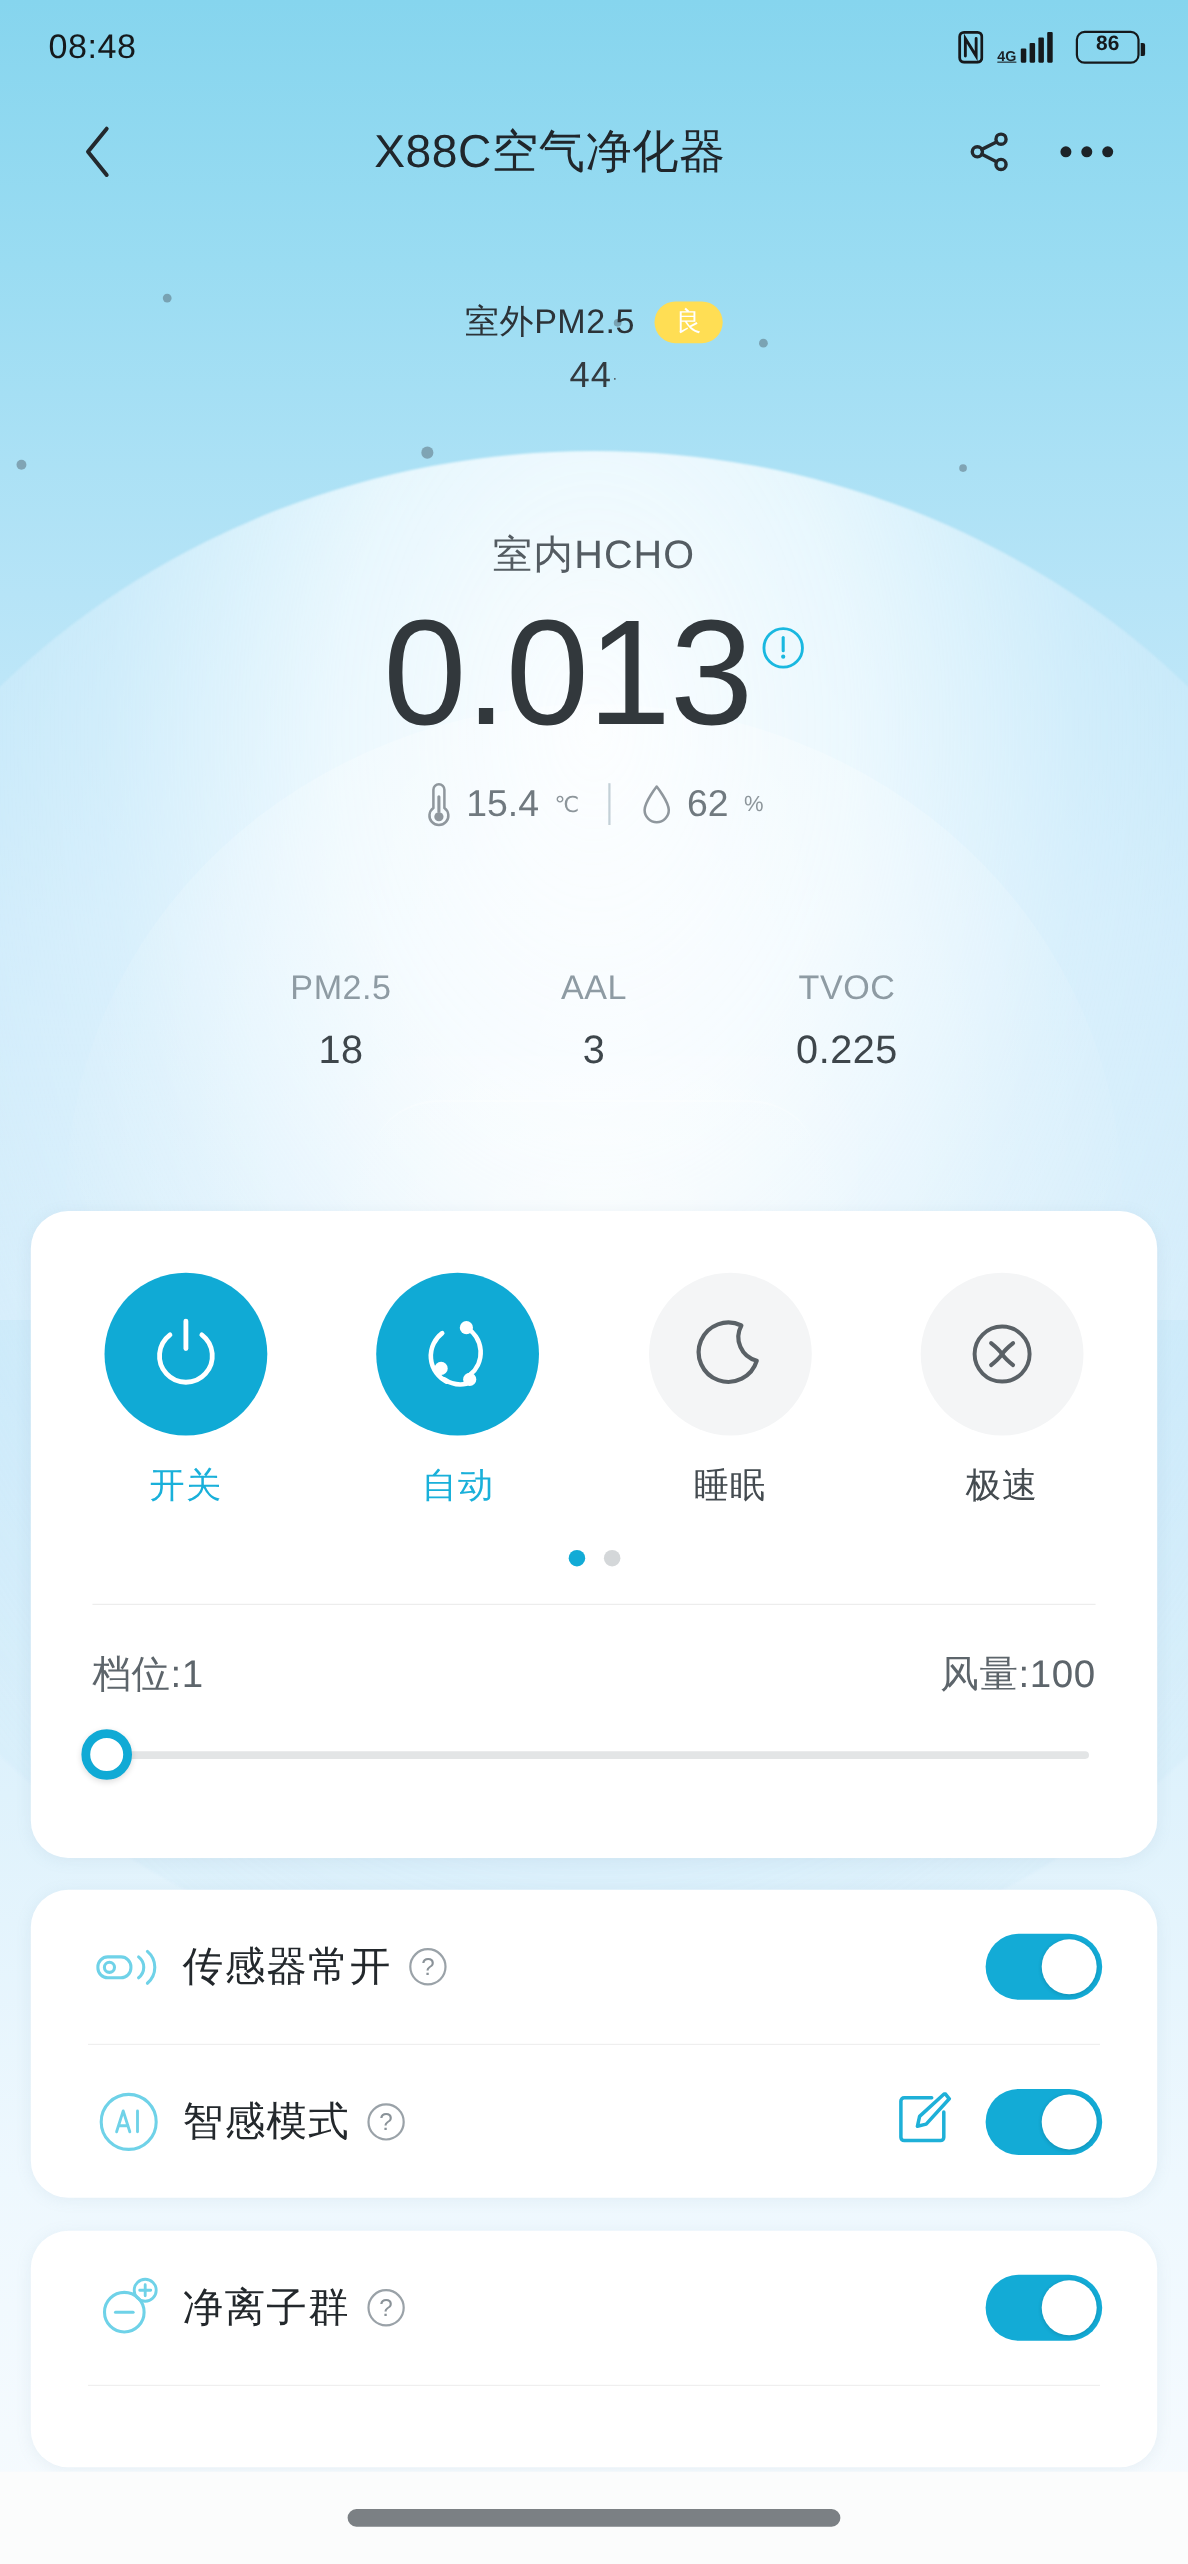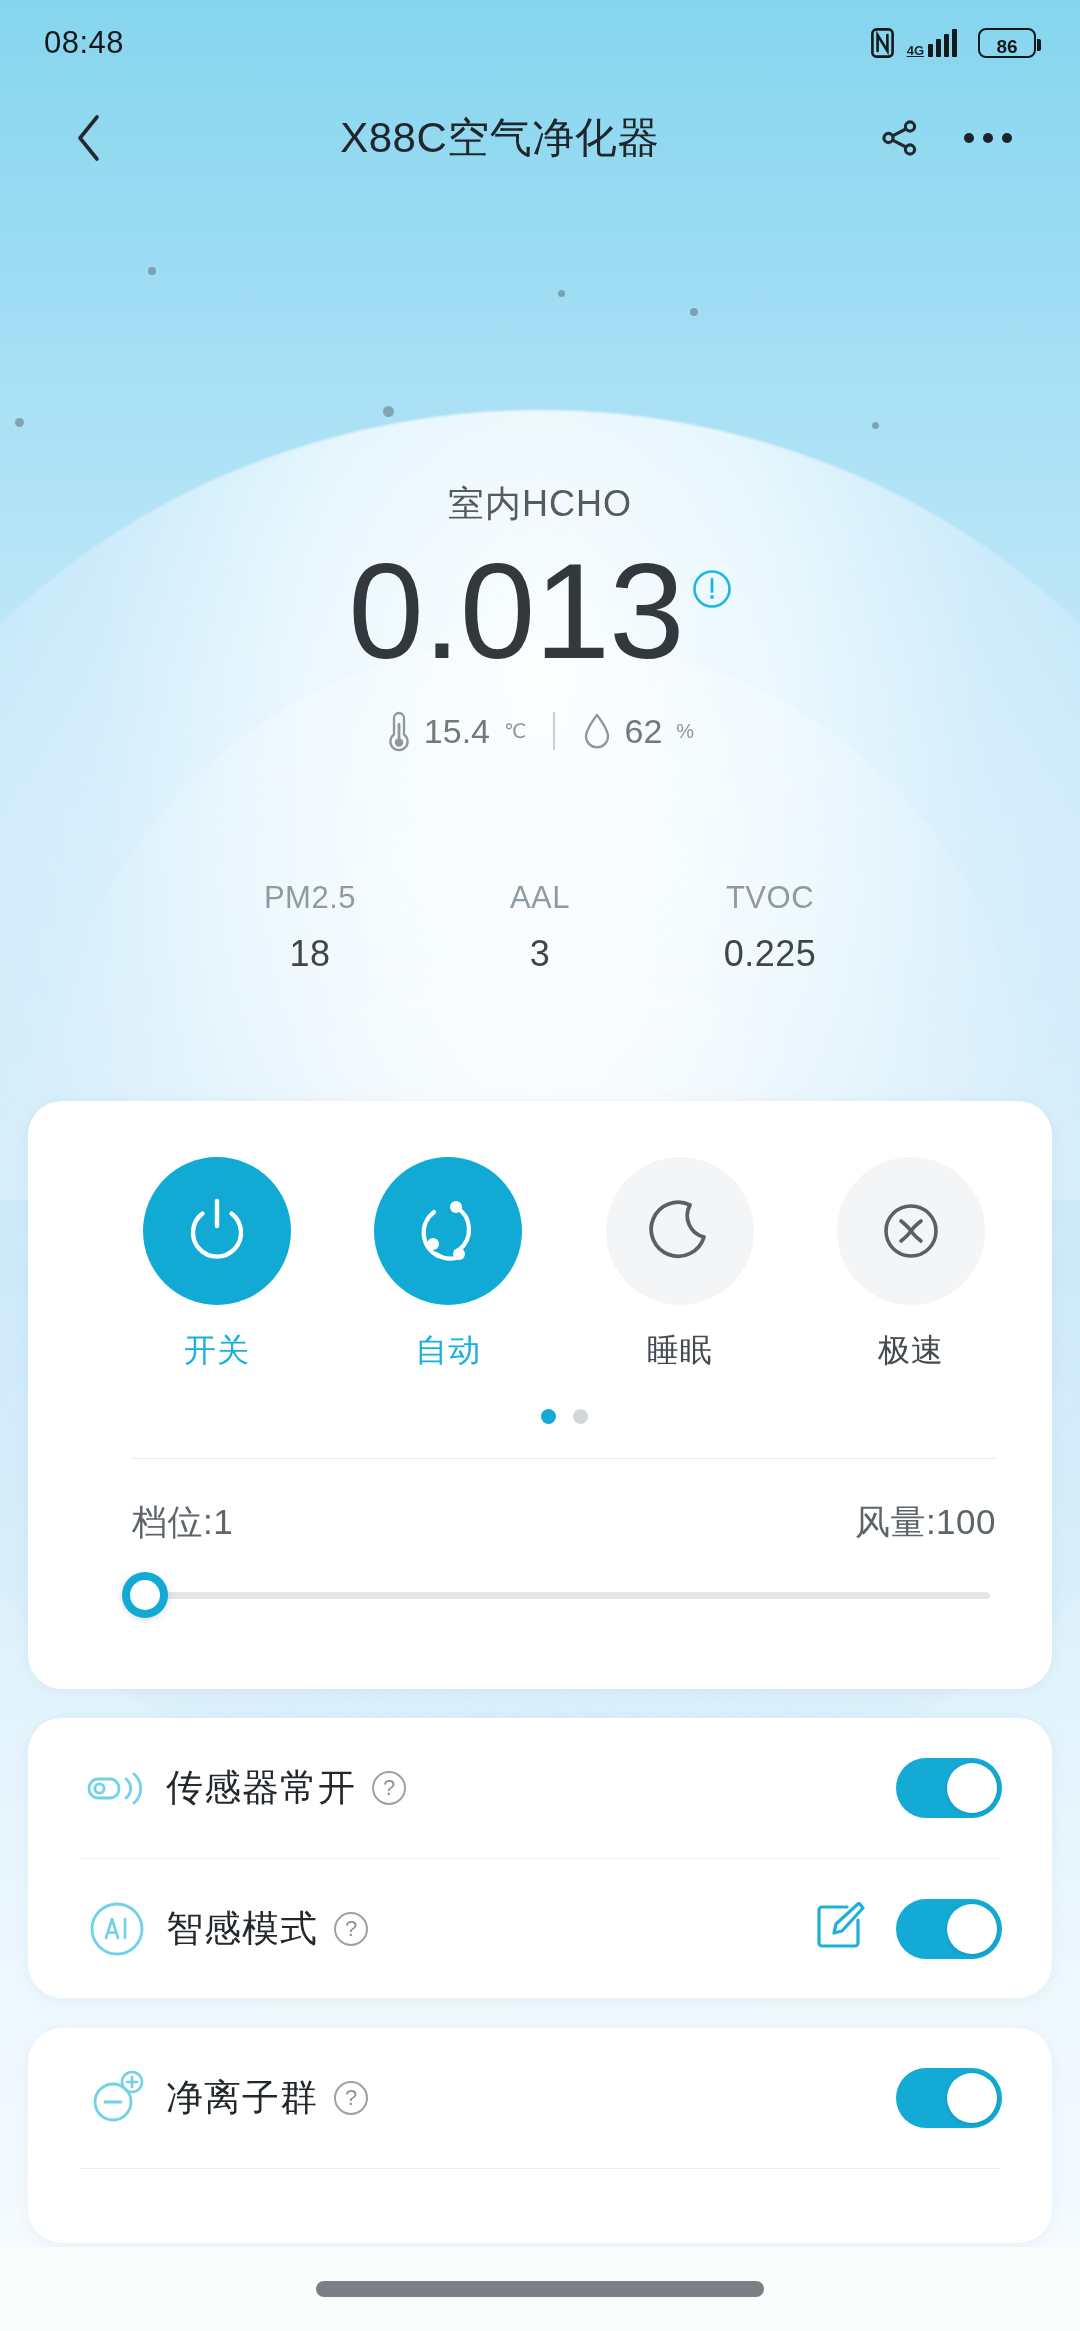--- a/index.html
+++ b/index.html
@@ -77,21 +77,21 @@
   .sigbars i { display:block; width:5px; background:#15191c; border-radius:1px; }
   .sigbars i:nth-child(1){height:9px;}
   .sigbars i:nth-child(2){height:13px;}
   .sigbars i:nth-child(3){height:18px;}
   .sigbars i:nth-child(4){height:23px;}
   .sigbars i:nth-child(5){height:28px;}
   .sig-4g { font-size:13px; font-weight:700; margin-right:1px; align-self:flex-end; line-height:1;text-decoration:underline;}
   .battery {
     position:relative; width:58px; height:30px;
     border:2.5px solid #15191c; border-radius:8px;
-    display:flex; align-items:flex-end; justify-content:center;
+    display:flex; align-items:flex-start; justify-content:center;
   }
   .battery::after{
     content:""; position:absolute; right:-7px; top:9px;
     width:4px; height:12px; background:#15191c; border-radius:0 2px 2px 0;
   }
   .battery span { font-size:19px; font-weight:700; color:#15191c; line-height:1;}
 
   
   .appbar {
     position:absolute; top:88px; left:0; right:0; height:100px;
@@ -151,21 +151,21 @@
   .metric { width:230px; text-align:center; }
   .metric .m-label { font-size:31px; color:#8e9ba3; letter-spacing:.5px;}
   .metric .m-value { font-size:36px; color:#3e464b; margin-top:17px; letter-spacing:.5px;}
 
   
   .card {
     position:absolute; left:28px; width:1024px;
     background:#fff; border-radius:34px;
     box-shadow:0 2px 14px rgba(120,150,170,.10);
   }
-  #card-control { top:1101px; height:588px;padding-left:48px; }
+  #card-control { top:1101px; height:588px; }
   #card-toggles { top:1718px; height:280px; }
   #card-ion     { top:2028px; height:215px; }
 
   
   .modes { display:flex; padding:56px 58px 0 58px; justify-content:space-between; }
   .mode { width:166px; display:flex; flex-direction:column; align-items:center; }
   .mode-circle {
     width:148px; height:148px; border-radius:50%;
     display:flex; align-items:center; justify-content:center;
   }
@@ -290,20 +290,29 @@
       <div class="ic-btn">
         <div class="dots">
             <b></b>
             <b></b>
             <b></b>
           </div>
       </div>
     </div>
   </div>
 
+  <div class="outdoor">
+    <div class="outdoor-row">
+      <div class="outdoor-label">室外PM2.5</div>
+      <div class="badge-good">良</div>
+    </div>
+    <div class="outdoor-val">
+      <span>44</span><i>·</i>
+    </div>
+  </div>
 
   <div class="indoor-wrap">
     <div class="indoor-label">室内HCHO</div>
     <div class="indoor-value-row">
       <div class="indoor-value">0.013</div>
       <div class="warn-icon">
         <svg width="40" height="40" viewBox="0 0 40 40">
           <circle cx="20" cy="20" r="17.5" fill="none" stroke="#19b8e0" stroke-width="2.6"></circle>
           <path d="M20 10.5 L20 22.5" stroke="#19b8e0" stroke-width="2.8" stroke-linecap="round"></path>
           <circle cx="20" cy="28" r="1.9" fill="#19b8e0"></circle>

